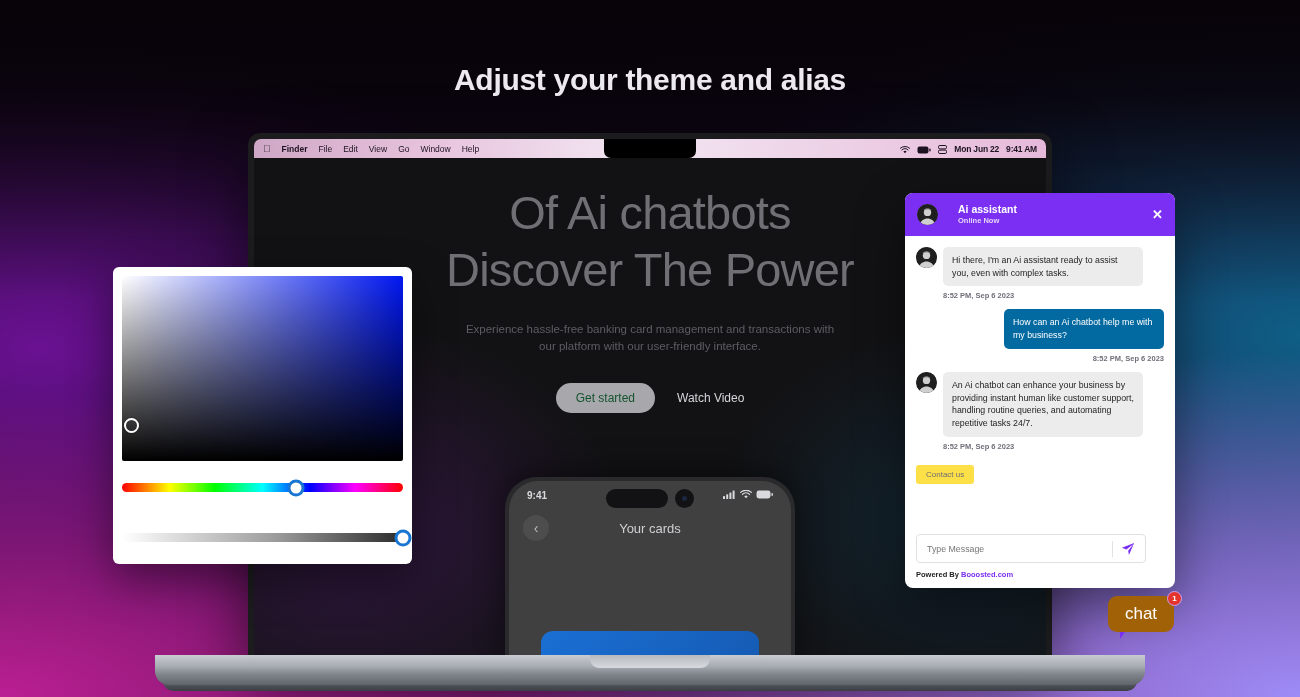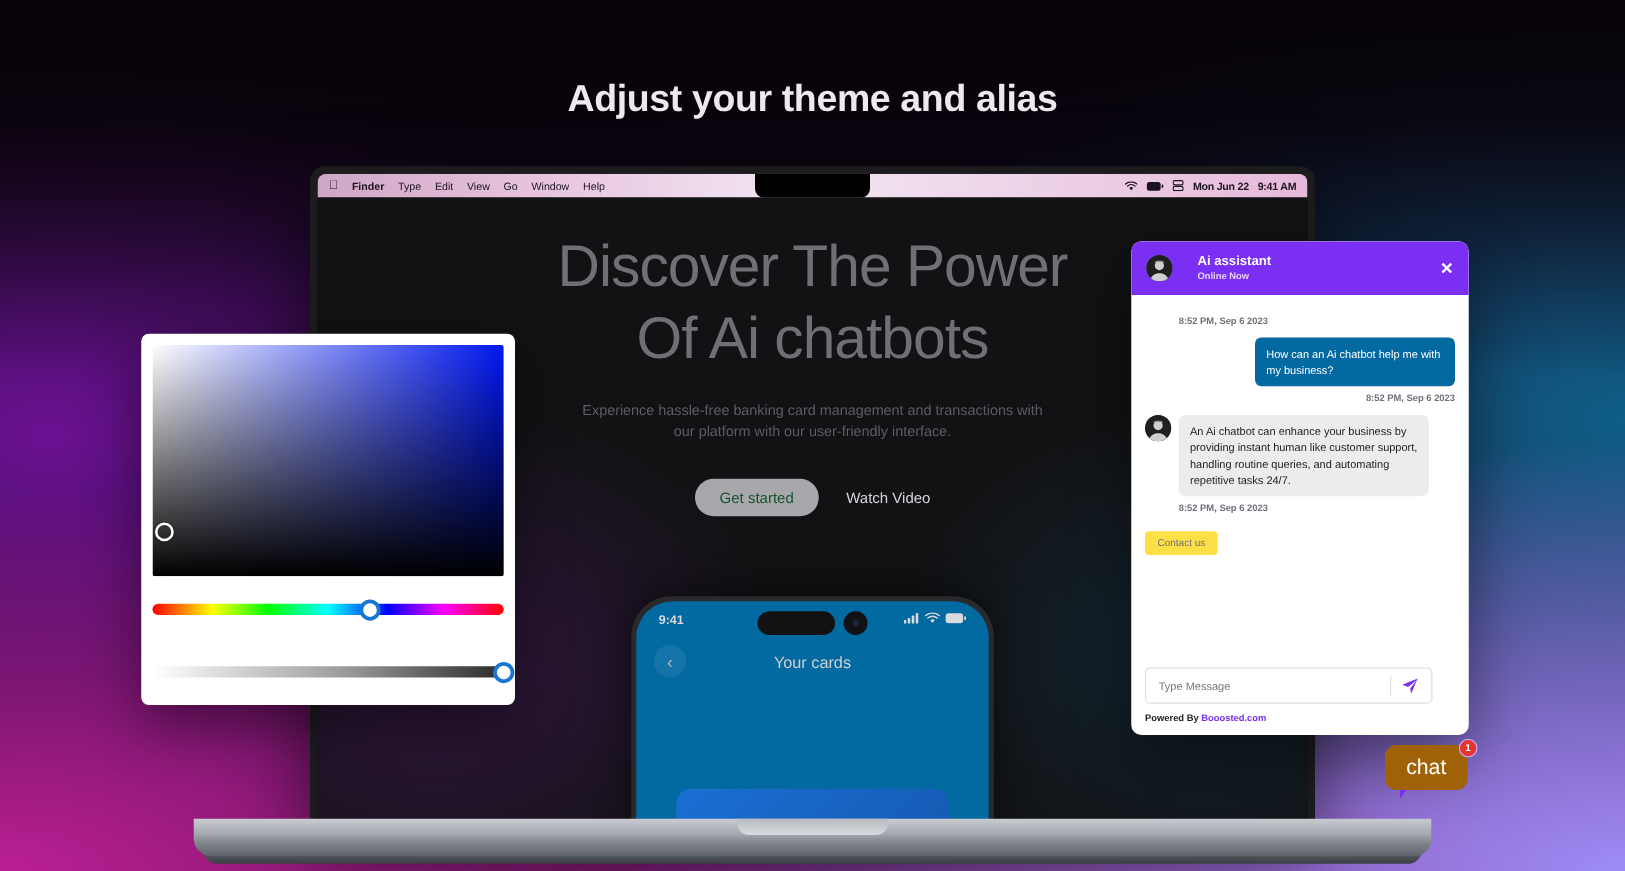--- a/index.html
+++ b/index.html
@@ -52,21 +52,21 @@
     display:flex; align-items:center; padding:0 9px;
     font-size:8.5px; color:#1d1320;
   }
   .mb-left { display:flex; align-items:center; gap:11px; }
   .mb-apple { font-size:10px; line-height:1; }
   .mb-left .strong { font-weight:bold; }
   .mb-notch {
     position:absolute; left:50%; transform:translateX(-50%); top:0;
     width:92px; height:19px; background:#000; border-radius:0 0 7px 7px;
   }
-  .mb-right { margin-left:auto; display:flex; align-items:center; gap:7px; font-size:8.5px; }
+  .mb-right { margin-left:auto; display:flex; align-items:flex-end; gap:7px; font-size:8.5px; }
   .mb-right svg { display:block; }
   .mb-clock { font-weight:bold; letter-spacing:-0.2px; }
   
   .hero { position:relative; height:calc(100% - 19px); background:#121214; }
   .hero-glow {
     position:absolute; inset:0;
     background:
       radial-gradient(50% 60% at 12% 75%, rgba(118,33,160,0.30) 0%, rgba(0,0,0,0) 70%),
       radial-gradient(45% 55% at 90% 72%, rgba(20,90,130,0.28) 0%, rgba(0,0,0,0) 70%);
   }
@@ -87,21 +87,21 @@
   
   .phone {
     position:absolute; left:50%; transform:translateX(-50%); bottom:-6px;
     width:290px; height:190px;
     background:#2a2a2d; border-radius:32px 32px 0 0;
     padding:4px 4px 0 4px;
     box-shadow:0 -6px 30px rgba(0,0,0,0.45);
   }
   .phone-screen {
     position:relative; width:100%; height:100%;
-    background:#0369a1; border-radius:29px 29px 0 0; overflow:hidden;
+    background:#404040; border-radius:29px 29px 0 0; overflow:hidden;
   }
   .phone-status {
     display:flex; align-items:center; justify-content:space-between;
     padding:9px 18px 0 18px; color:#d9d9de; font-size:10px; font-weight:bold;
   }
   .dynamic-island {
     position:absolute; left:50%; transform:translateX(-50%); top:8px;
     display:flex; align-items:center; gap:7px;
   }
   .di-pill { width:62px; height:19px; background:#121214; border-radius:11px; }
@@ -264,21 +264,21 @@
 <div id="page-title">Adjust your theme and alias</div>
 
 <div id="laptop">
   <div class="lid">
     <div class="screen">
 
       <div class="menubar">
         <div class="mb-left">
           <span class="mb-apple"></span>
           <span class="strong">Finder</span>
-          <span>Type</span>
+          <span>File</span>
           <span>Edit</span>
           <span>View</span>
           <span>Go</span>
           <span>Window</span>
           <span>Help</span>
         </div>
         <div class="mb-notch"></div>
         <div class="mb-right">
           <span>
             <svg width="10" height="8" viewBox="0 0 10 8">
@@ -301,22 +301,22 @@
           </span>
           <span class="mb-clock">Mon Jun 22</span>
           <span class="mb-clock">9:41 AM</span>
         </div>
       </div>
 
       <div class="hero">
         <div class="hero-glow"></div>
         <div class="hero-inner">
           <div class="hero-h1">
+            <div>Of Ai chatbots</div>
             <div>Discover The Power</div>
-            <div>Of Ai chatbots</div>
           </div>
           <div class="hero-sub" style="max-width:380px;margin-left:auto;margin-right:auto;">Experience hassle-free banking card management and transactions with our platform with our user-friendly interface.</div>
           <div class="hero-cta">
             <span class="btn-primary">Get started</span>
             <span class="btn-ghost">Watch Video</span>
           </div>
         </div>
 
         <div class="phone">
           <div class="phone-screen">
@@ -398,20 +398,31 @@
     </div>
     <div>
       <div class="cw-name">Ai assistant</div>
       <div class="cw-status">Online Now</div>
     </div>
     <span class="cw-close">✕</span>
   </div>
 
   <div class="cw-body">
 
+    <div class="msg-row">
+      <div class="avatar">
+        <svg width="21" height="21" viewBox="0 0 21 21">
+          <circle cx="10.5" cy="10.5" r="10.5" fill="#1f1f1f"></circle>
+          <circle cx="10.5" cy="8.4" r="3.7" fill="#cfcfcf"></circle>
+          <path d="M2.6 21c1.2-4.3 4.3-6.4 7.9-6.4s6.7 2.1 7.9 6.4Z" fill="#cfcfcf"></path>
+          <path d="M6 6.1c1.5-2.2 7.5-2.2 9 0-1.3-.7-7.7-.7-9 0Z" fill="#8f8f8f"></path>
+        </svg>
+      </div>
+      <div class="bubble-bot">Hi there, I'm an Ai assistant ready to assist you, even with complex tasks.</div>
+    </div>
     <div class="ts left" style="margin-left:27px">8:52 PM, Sep 6 2023</div>
 
     <div class="msg-row">
       <div class="bubble-user">How can an Ai chatbot help me with my business?</div>
     </div>
     <div class="ts right">8:52 PM, Sep 6 2023</div>
 
     <div class="msg-row">
       <div class="avatar">
         <svg width="21" height="21" viewBox="0 0 21 21">

